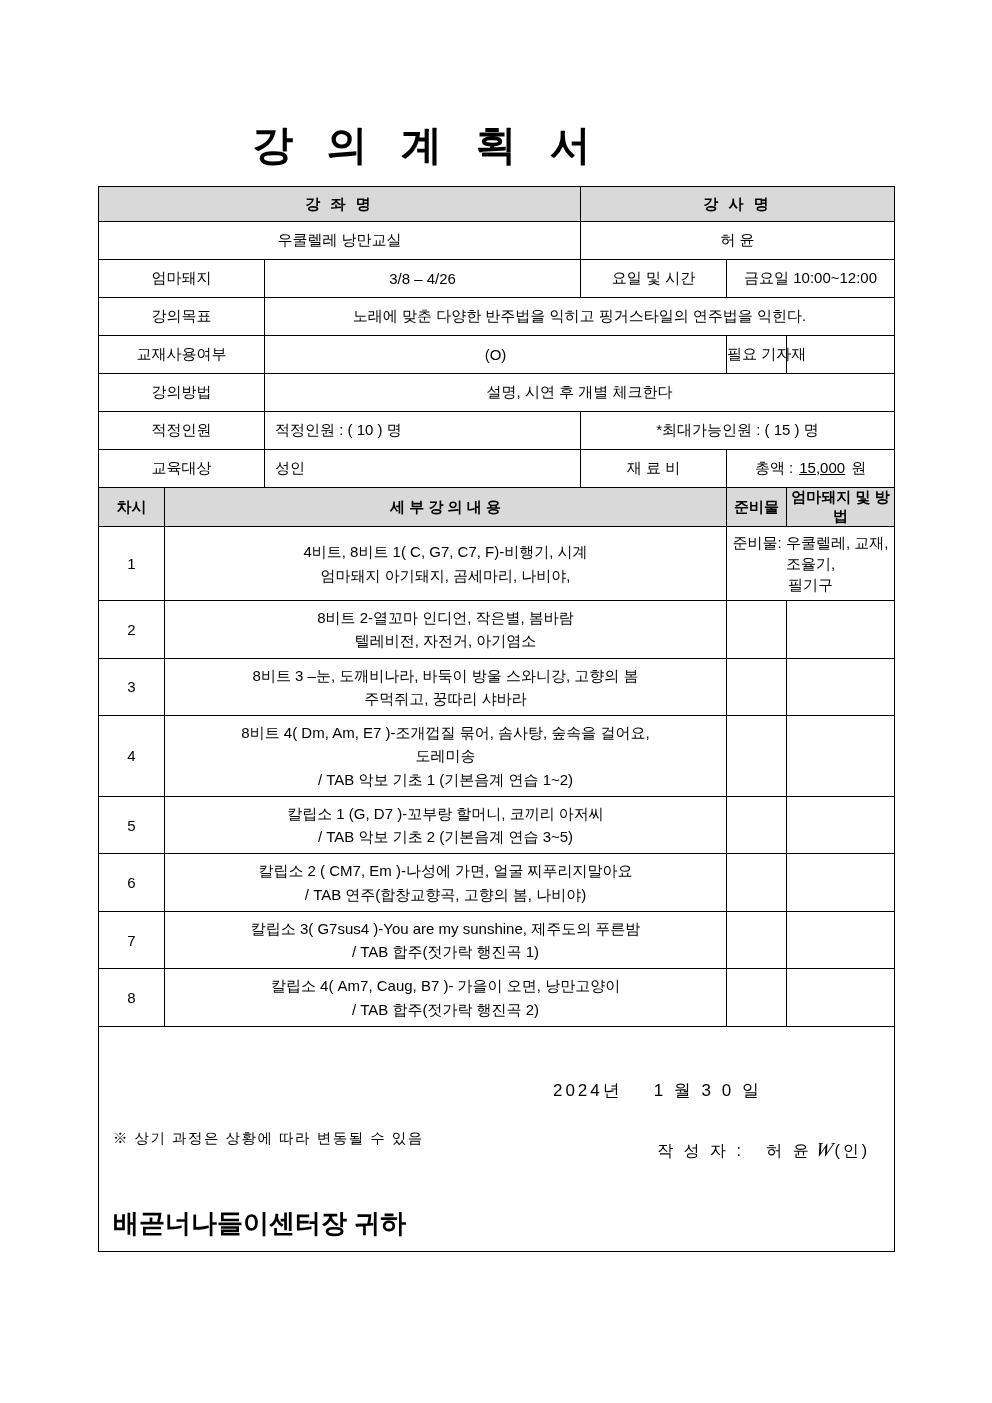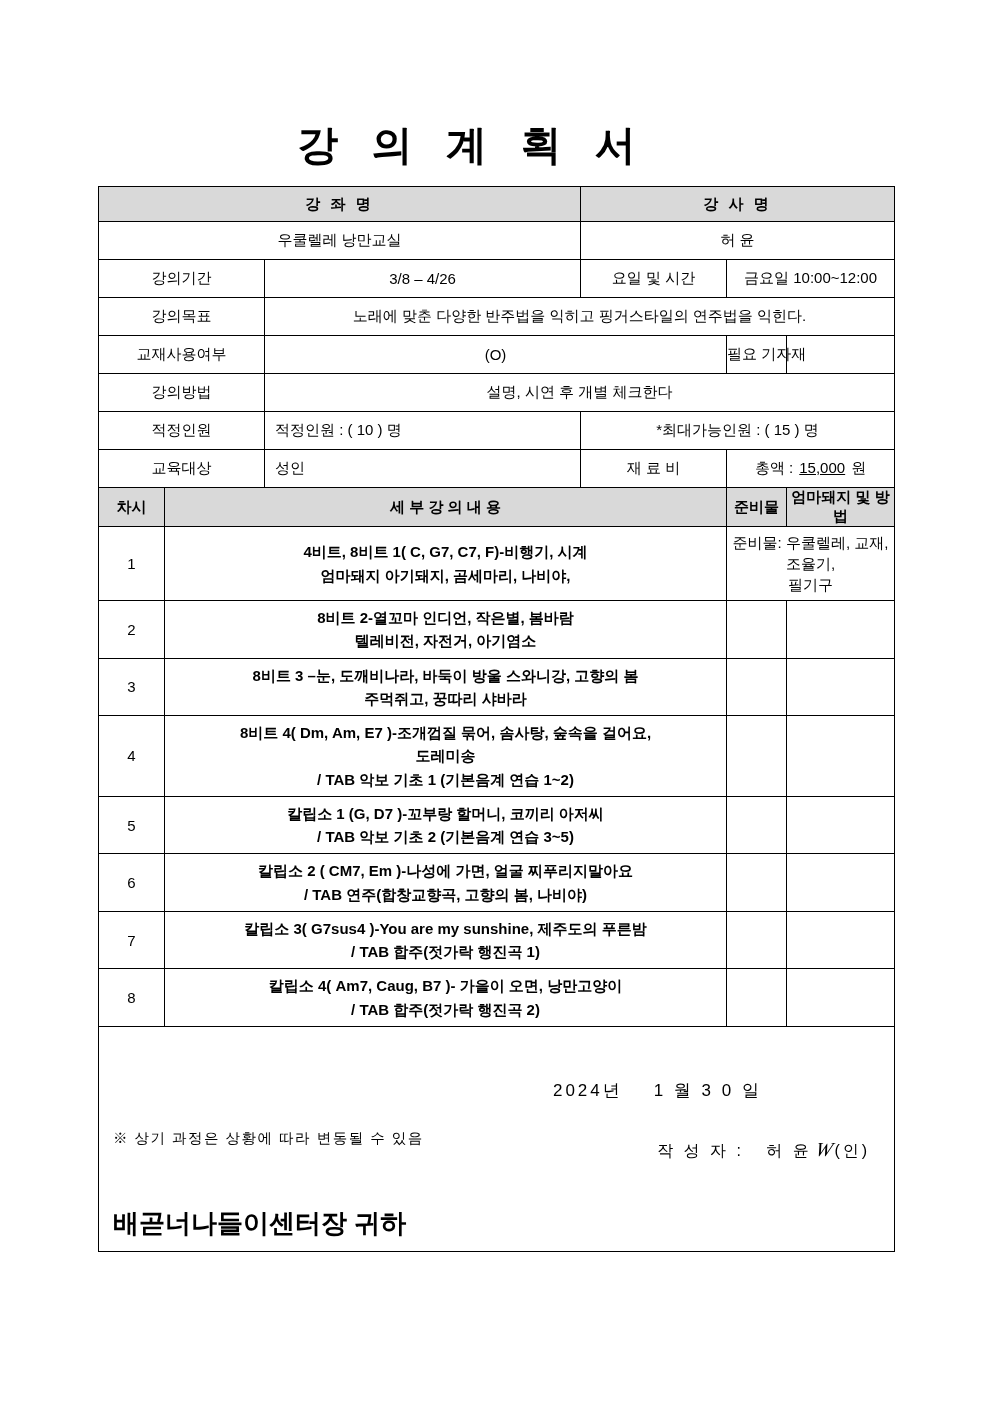--- a/index.html
+++ b/index.html
@@ -24,21 +24,20 @@
   .doc-title {
     position: absolute;
     left: 0;
     top: 118px;
     width: 854px;
     text-align: center;
     font-size: 41px;
     font-weight: bold;
     letter-spacing: 11px;
     font-family: "Liberation Sans", sans-serif;
-    padding-left: 45px;
   }
   table.main {
     position: absolute;
     left: 98px;
     top: 186px;
     width: 796px;
     border-collapse: collapse;
     table-layout: fixed;
   }
   table.main td {
@@ -81,21 +80,20 @@
   }
   .cha {
     text-align: center;
     font-size: 15px;
   }
   .detail {
     text-align: center;
     font-size: 12.5px;
     line-height: 1.55;
     padding: 5px 4px !important;
-    font-weight: bold;
   }
   .prep {
     text-align: center;
     font-size: 13.5px;
     vertical-align: top;
     padding: 5px 4px !important;
     line-height: 1.4;
     margin-top: 40px;
   }
   .note-cell {
@@ -170,21 +168,21 @@
     <tbody>
       <tr>
         <td class="hdr" colspan="4">강 좌 명</td>
         <td class="hdr" colspan="3">강 사 명</td>
       </tr>
       <tr>
         <td class="val-center" colspan="4">우쿨렐레 낭만교실</td>
         <td class="val-center" colspan="3">허 윤</td>
       </tr>
       <tr>
-        <td class="lbl" colspan="2">강의기간</td>
+        <td class="lbl" colspan="2">엄마돼지</td>
         <td class="val-center" colspan="2">3/8 – 4/26</td>
         <td class="lbl">요일 및 시간</td>
         <td class="val-center" colspan="2">금요일 10:00~12:00</td>
       </tr>
       <tr>
         <td class="lbl" colspan="2">강의목표</td>
         <td class="val-center" colspan="5">노래에 맞춘 다양한 반주법을 익히고 핑거스타일의 연주법을 익힌다.</td>
       </tr>
       <tr>
         <td class="lbl" colspan="2">교재사용여부</td>

